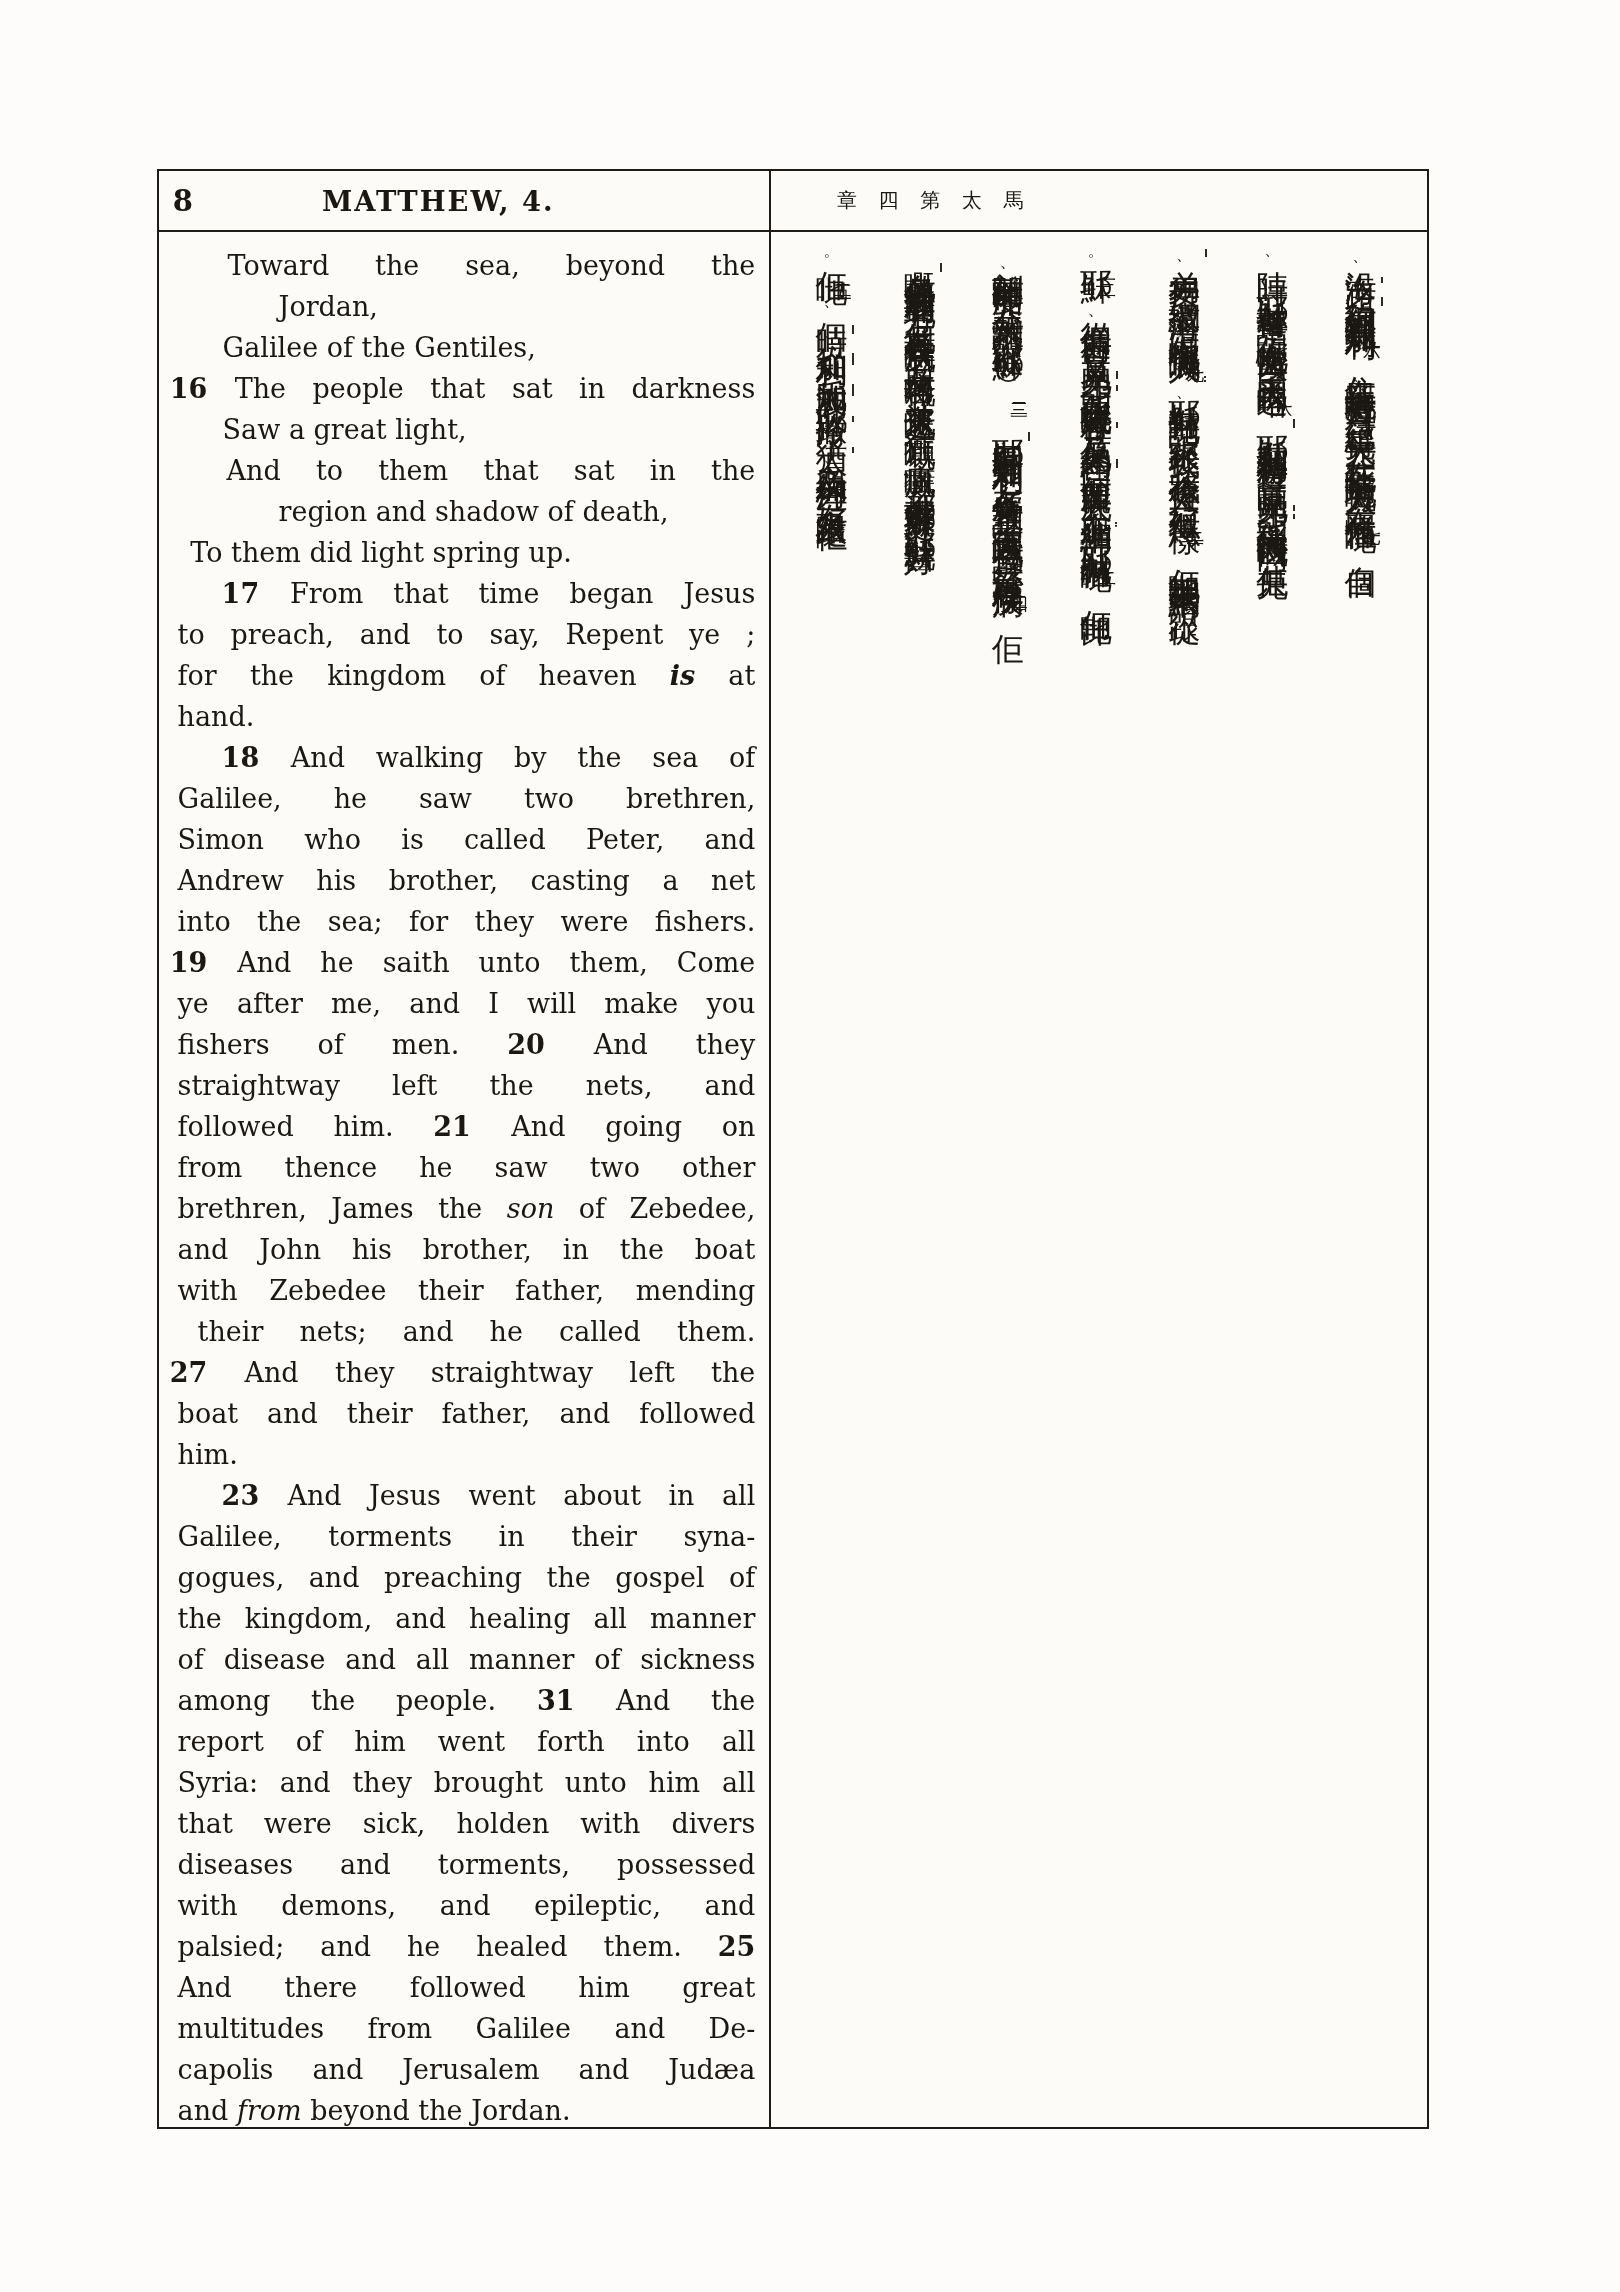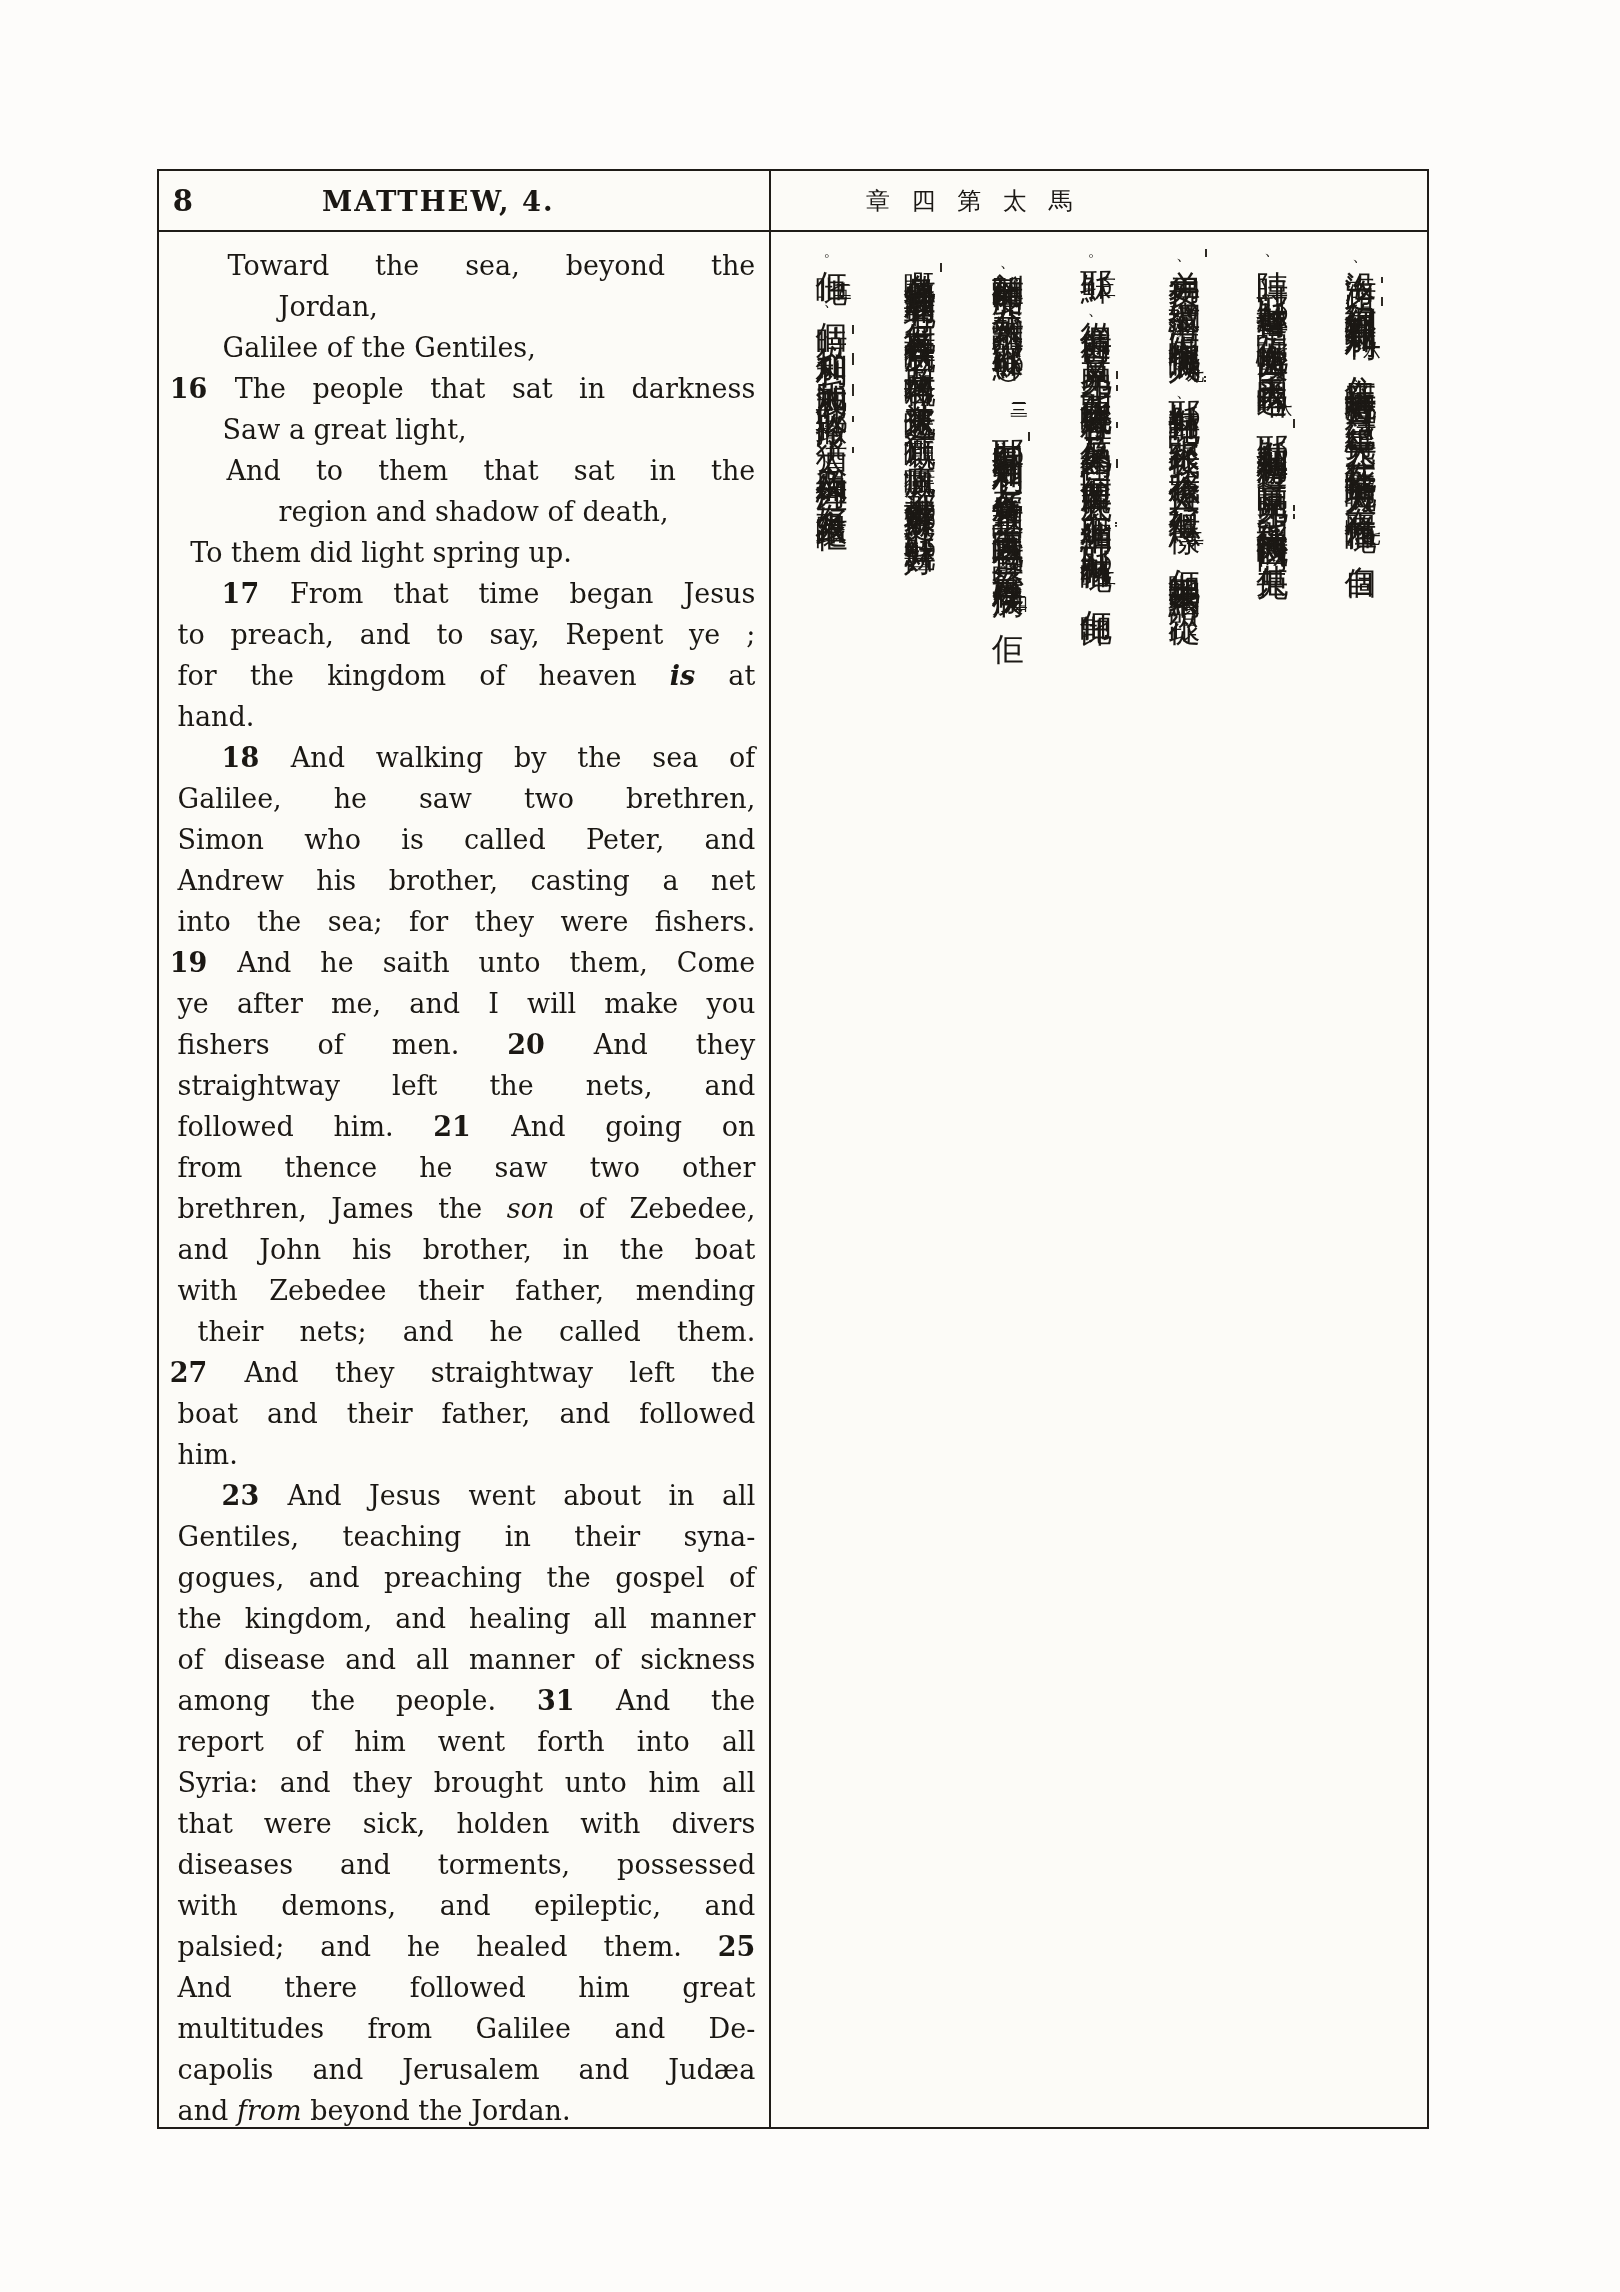--- a/index.html
+++ b/index.html
@@ -6,21 +6,21 @@
   .canvas{position:relative;width:1620px;height:2293px;background:#fdfcfa;overflow:hidden;
           font-family:"DejaVu Serif","Liberation Serif",serif;color:#1b1814;}
   .sheet{position:absolute;left:157px;top:169px;width:1272px;height:1960px;
          border:2.9px solid #1f1c18;box-sizing:border-box;background:#fcfbf7;}
   
   .hdr{height:61px;border-bottom:2.9px solid #1f1c18;box-sizing:border-box;display:flex;}
   .hdr-en{width:610px;display:flex;align-items:center;}
   .hdr-zh{flex:1;border-left:2.9px solid #1f1c18;display:flex;align-items:center;}
   .pgnum{font-size:29px;font-weight:700;margin-left:13.7px;}
   .ttl-en{font-size:27.4px;letter-spacing:2px;margin-left:129px;font-weight:600;}
-  .ttl-zh{font-size:24px;letter-spacing:21.6px;margin-left:95px;white-space:nowrap;}
+  .ttl-zh{font-size:20px;letter-spacing:21.6px;margin-left:66px;white-space:nowrap;}
   
   .bdy{display:flex;height:1897px;}
   .col-en{width:610px;box-sizing:border-box;padding:12.7px 13.7px 0 18.6px;}
   .col-zh{flex:1;border-left:2.9px solid #1f1c18;box-sizing:border-box;
           display:flex;flex-direction:row-reverse;justify-content:space-between;
           padding:13.7px 45px 0 39px;}
   
   .ln{font-size:27px;line-height:41px;text-align:justify;text-align-last:justify;
       white-space:normal;}
   .ln.nj{text-align:left;text-align-last:auto;}
@@ -78,21 +78,21 @@
           <div class="ln" style="text-indent: 0px;"><span>followed him. </span><span class="b">21 </span><span>And going on</span></div>
           <div class="ln" style="text-indent: 0px;"><span>from thence he saw two other</span></div>
           <div class="ln" style="text-indent: 0px;"><span>brethren, James the </span><span class="i">son</span><span> of Zebedee,</span></div>
           <div class="ln" style="text-indent: 0px;"><span>and John his brother, in the boat</span></div>
           <div class="ln" style="text-indent: 0px;"><span>with Zebedee their father, mending</span></div>
           <div class="ln" style="text-indent: 0px; margin-left: 20px;"><span>their nets; and he called them.</span></div>
           <div class="ln" style="text-indent: -7.8px;"><span class="b">27 </span><span>And they straightway left the</span></div>
           <div class="ln" style="text-indent: 0px;"><span>boat and their father, and followed</span></div>
           <div class="ln nj" style="text-indent: 0px;"><span>him.</span></div>
           <div class="ln" style="text-indent: 44px;"><span class="b">23 </span><span>And Jesus went about in all</span></div>
-          <div class="ln" style="text-indent: 0px;"><span>Gentiles, teaching in their syna-</span></div>
+          <div class="ln" style="text-indent: 0px;"><span>Galilee, torments in their syna-</span></div>
           <div class="ln" style="text-indent: 0px;"><span>gogues, and preaching the gospel of</span></div>
           <div class="ln" style="text-indent: 0px;"><span>the kingdom, and healing all manner</span></div>
           <div class="ln" style="text-indent: 0px;"><span>of disease and all manner of sickness</span></div>
           <div class="ln" style="text-indent: 0px;"><span>among the people. </span><span class="b">31 </span><span>And the</span></div>
           <div class="ln" style="text-indent: 0px;"><span>report of him went forth into all</span></div>
           <div class="ln" style="text-indent: 0px;"><span>Syria: and they brought unto him all</span></div>
           <div class="ln" style="text-indent: 0px;"><span>that were sick, holden with divers</span></div>
           <div class="ln" style="text-indent: 0px;"><span>diseases and torments, possessed</span></div>
           <div class="ln" style="text-indent: 0px;"><span>with demons, and epileptic, and</span></div>
           <div class="ln" style="text-indent: 0px;"><span>palsied; and he healed them. </span><span class="b">25</span></div>

